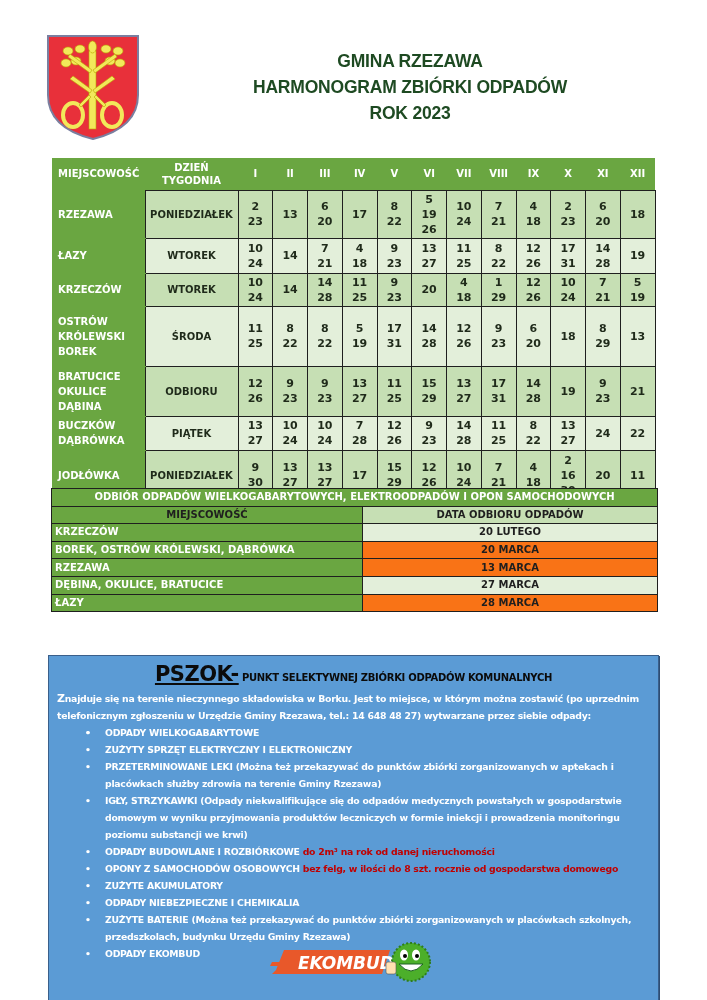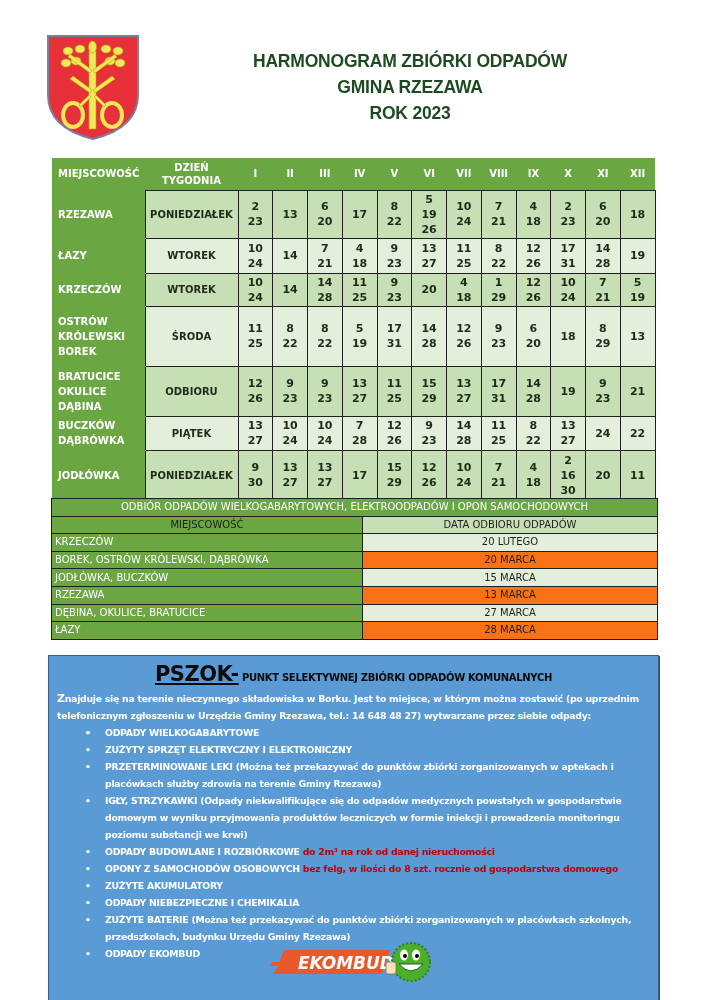--- a/index.html
+++ b/index.html
@@ -17,22 +17,22 @@
     font-family: "DejaVu Sans", sans-serif; font-weight: bold; }
   .sched th { background: #6aa641; color: #ffffff; font-size: 10px; height: 32px; text-align: center; line-height: 13px; border: none; }
   .sched th.loc-h { text-align: left; padding-left: 6px; }
   .sched td { border: 1.5px solid #1f1f1f; text-align: center; font-size: 11px; line-height: 15px; color: #1f2a1a; }
   .sched td.loc { background: #6aa641; color: #ffffff; text-align: left; padding-left: 6px; font-size: 10px; line-height: 15px; border-left: none; border-top: 1px solid #6aa641; border-bottom: 1px solid #6aa641; }
   .sched tr.dark td.c { background: #c6dfb4; }
   .sched tr.light td.c { background: #e3efda; }
   .sched td.day { font-size: 10px; }
 
   
-  .bulky { position: absolute; left: 51px; top: 498px; width: 606px; border-collapse: collapse; table-layout: fixed;
-    font-family: "DejaVu Sans", sans-serif; font-weight: normal; font-size: 10px; padding-left: 24px; }
+  .bulky { position: absolute; left: 51px; top: 488px; width: 606px; border-collapse: collapse; table-layout: fixed;
+    font-family: "DejaVu Sans", sans-serif; font-weight: bold; font-size: 10px; padding-left: 24px; }
   .bulky td { border: 1.5px solid #1f1f1f; height: 17.6px; line-height: 14px; }
   .bulky .banner { background: #6aa641; color: #ffffff; text-align: center; }
   .bulky .hdr { background: #c6dfb4; color: #1f1f1f; text-align: center; }
   .bulky .hdr-loc { background: #6aa641; color: #1f1f1f; text-align: center; }
   .bulky .loc { background: #6aa641; color: #ffffff; padding-left: 3px; }
   .bulky .date { text-align: center; color: #1f1f1f; }
   .bulky tr.light .date { background: #e3efda; }
   .bulky tr.dark .date { background: #f97316; }
 
   
@@ -72,22 +72,22 @@
     <path d="M44 60 L24 46 L27 43 L46 57 Z"></path>
     <path d="M49 60 L69 46 L66 43 L47 57 Z"></path>
     <ellipse cx="27" cy="82" rx="10" ry="12" fill="none" stroke="#f2e95a" stroke-width="4"></ellipse>
     <ellipse cx="66" cy="82" rx="10" ry="12" fill="none" stroke="#f2e95a" stroke-width="4"></ellipse>
     <path d="M33 72 L43 62 L45 64 L35 74 Z"></path>
     <path d="M60 72 L50 62 L48 64 L58 74 Z"></path>
   </g>
 </svg>
 
 <div class="titles">
+  <div>GMINA RZEZAWA</div>
   <div>HARMONOGRAM ZBIÓRKI ODPADÓW</div>
-  <div>GMINA RZEZAWA</div>
   <div>ROK 2023</div>
 </div>
 
 <table class="sched" id="sched">
   <colgroup>
     <col style="width:93px">
       <col style="width:93px">
     <col style="width:34.75px">
       <col style="width:34.75px">
       <col style="width:34.75px">
@@ -249,24 +249,20 @@
       <td class="hdr">DATA ODBIORU ODPADÓW</td>
     </tr>
   <tr class="light">
         <td class="loc">KRZECZÓW</td>
         <td class="date">20 LUTEGO</td>
       </tr>
       <tr class="dark">
         <td class="loc">BOREK, OSTRÓW KRÓLEWSKI, DĄBRÓWKA</td>
         <td class="date">20 MARCA</td>
       </tr>
-      <tr class="light">
-        <td class="loc">JODŁÓWKA, BUCZKÓW</td>
-        <td class="date">15 MARCA</td>
-      </tr>
       <tr class="dark">
         <td class="loc">RZEZAWA</td>
         <td class="date">13 MARCA</td>
       </tr>
       <tr class="light">
         <td class="loc">DĘBINA, OKULICE, BRATUCICE</td>
         <td class="date">27 MARCA</td>
       </tr>
       <tr class="dark">
         <td class="loc">ŁAZY</td>

